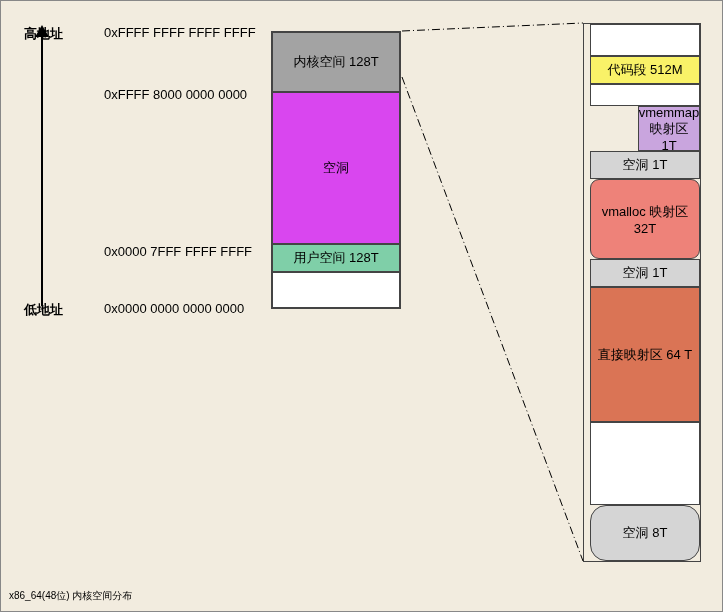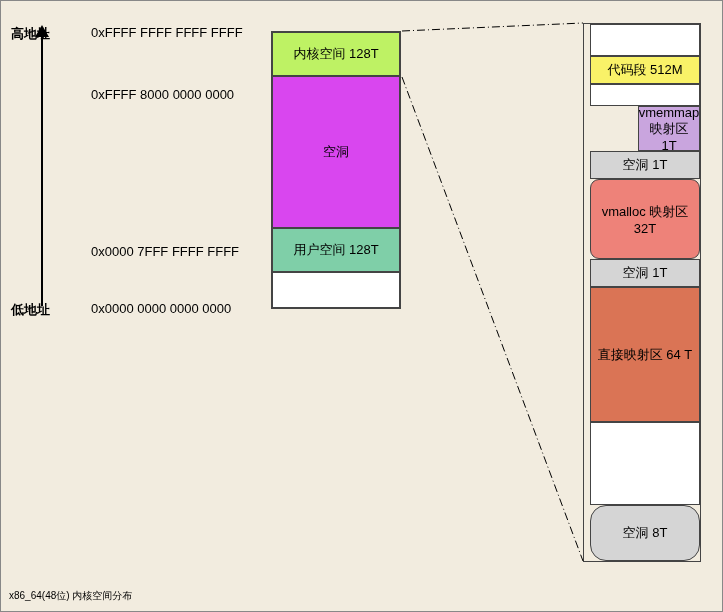--- a/index.html
+++ b/index.html
@@ -28,43 +28,44 @@
     top: 24px;
     width: 0; height: 0;
     border-left: 7px solid transparent;
     border-right: 7px solid transparent;
     border-bottom: 12px solid #000;
   }
   .lbl {
     position: absolute;
     font-size: 13px;
     white-space: nowrap;
+    margin-left: 13px;
   }
   .bold { font-weight: bold; }
   .addr { text-align: left; width: 160px; }
 
   
   .leftcol {
     position: absolute;
     left: 270px;
     top: 30px;
     width: 130px;
     border: 1px solid #444;
   }
   .seg {
     border: 1px solid #444;
     display: flex;
     align-items: center;
     justify-content: center;
     text-align: center;
     font-size: 13px;
   }
-  .seg-l1 { background:#bef264; height:44px; }
+  .seg-l1 { background:#a3a3a3; height:60px; }
   .seg-l2 { background:#d946ef; height:152px; }
-  .seg-l3 { background:#7fcfa8; height:44px; }
+  .seg-l3 { background:#7fcfa8; height:28px; }
   .seg-l4 { background:#fff; height:36px; }
 
   
   .rightcol {
     position: absolute;
     left: 582px;
     top: 22px;
     width: 118px;
     border: 1px solid #444;
     padding-left: 6px;

